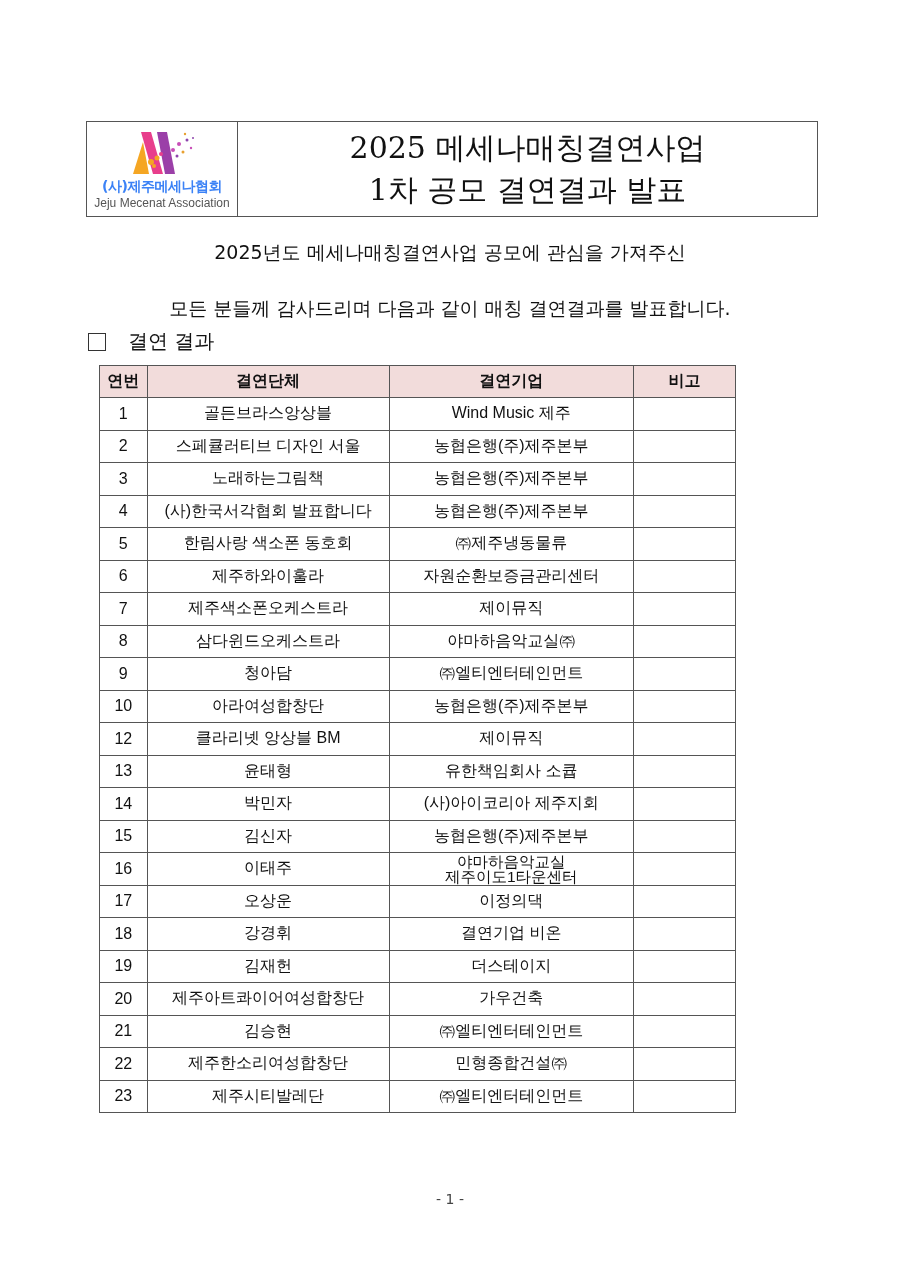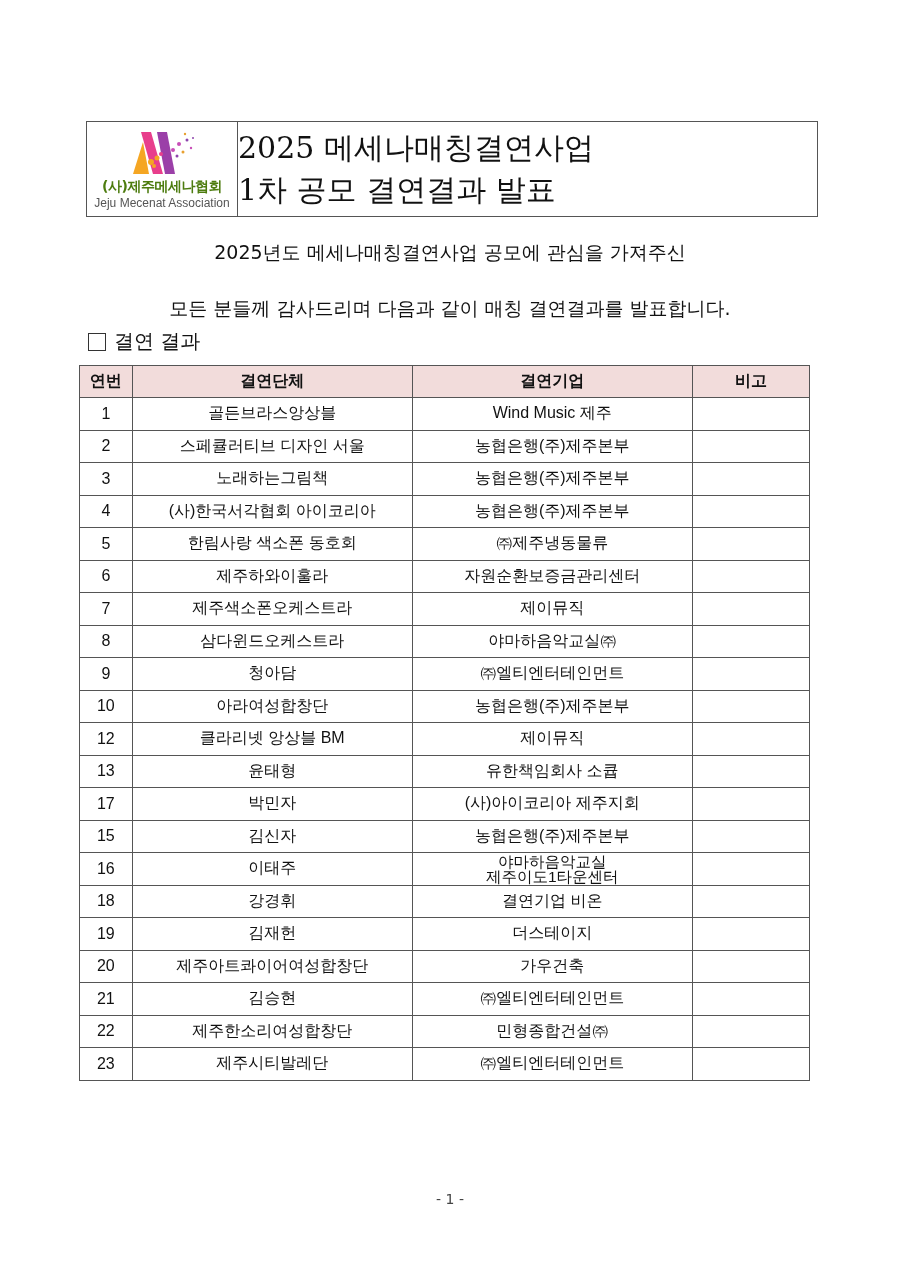--- a/index.html
+++ b/index.html
@@ -1,28 +1,28 @@
 <!DOCTYPE html>
 <html><head>
 <meta charset="utf-8">
 <style>
   html, body { margin:0; padding:0; background:#ffffff; }
   body { width:900px; height:1273px; position:relative; font-family:"DejaVu Sans","Liberation Sans",sans-serif; color:#111; }
   .header-box { position:absolute; left:86px; top:121px; width:732px; height:96px; border:1px solid #555; display:flex; box-sizing:border-box; }
   .logo-cell { width:150px; border-right:1px solid #555; display:flex; flex-direction:column; align-items:center; justify-content:center; }
   .logo-mark { width:70px; height:48px; position:relative; }
-  .logo-name { font-size:14px; font-weight:bold; color:#4d7c0f; margin-top:2px; letter-spacing:-0.5px; }
+  .logo-name { font-size:14px; font-weight:bold; color:#3b82f6; margin-top:2px; letter-spacing:-0.5px; }
   .logo-sub { font-size:12px; color:#555; font-family:"Liberation Sans",sans-serif; }
-  .title-cell { flex:1; display:flex; flex-direction:column; justify-content:center; font-family:"DejaVu Serif","Liberation Serif",serif; font-size:30px; line-height:42px; }
+  .title-cell { flex:1; display:flex; flex-direction:column; align-items:center; justify-content:center; font-family:"DejaVu Serif","Liberation Serif",serif; font-size:30px; line-height:42px; }
   .intro { position:absolute; left:0; width:900px; text-align:center; font-size:19px; }
   .intro.l1 { top:240px; }
   .intro.l2 { top:296px; }
-  .section-title { position:absolute; left:88px; top:328px; font-size:20px; display:flex; align-items:center; gap:8px; }
+  .section-title { position:absolute; left:88px; top:328px; font-size:20px; display:flex; align-items:center; gap:22px; }
   .sq { width:16px; height:16px; border:1.5px solid #333; display:inline-block; }
-  table.result { position:absolute; left:79px; top:365px; width:731px; border-collapse:collapse; font-family:"Liberation Sans","DejaVu Sans",sans-serif; font-size:16px; }
+  table.result { position:absolute; left:99px; top:365px; width:637px; border-collapse:collapse; font-family:"Liberation Sans","DejaVu Sans",sans-serif; font-size:16px; }
   table.result th, table.result td { border:1px solid #555; text-align:center; padding:0; height:31.5px; }
   table.result th { background:#f2dcdb; font-weight:bold; height:31px; }
   table.result td.multi { line-height:15px; font-size:15.5px;margin-top:16px; }
   .col-no { width:52px; } .col-group { width:281px; } .col-company { width:281px; } .col-note { width:117px; }
   .page-num { position:absolute; top:1191px; left:0; width:900px; text-align:center; font-size:14px; color:#444; }
 </style>
 </head>
 <body>
 
 <div class="header-box">
@@ -84,21 +84,21 @@
         <td></td>
       </tr>
       <tr>
         <td>3</td>
         <td>노래하는그림책</td>
         <td>농협은행(주)제주본부</td>
         <td></td>
       </tr>
       <tr>
         <td>4</td>
-        <td>(사)한국서각협회 아이코리아</td>
+        <td>(사)한국서각협회 발표합니다</td>
         <td>농협은행(주)제주본부</td>
         <td></td>
       </tr>
       <tr>
         <td>5</td>
         <td>한림사랑 색소폰 동호회</td>
         <td>㈜제주냉동물류</td>
         <td></td>
       </tr>
       <tr>
@@ -137,41 +137,47 @@
         <td>제이뮤직</td>
         <td></td>
       </tr>
       <tr>
         <td>13</td>
         <td>윤태형</td>
         <td>유한책임회사 소큡</td>
         <td></td>
       </tr>
       <tr>
-        <td>17</td>
+        <td>14</td>
         <td>박민자</td>
         <td>(사)아이코리아 제주지회</td>
         <td></td>
       </tr>
       <tr>
         <td>15</td>
         <td>김신자</td>
         <td>농협은행(주)제주본부</td>
         <td></td>
       </tr>
       <tr>
         <td>16</td>
         <td>이태주</td>
         <td class="multi">
           <div>야마하음악교실</div>
           <div>제주이도1타운센터</div>
         </td>
         <td></td>
       </tr>
       <tr>
+        <td>17</td>
+        <td>오상운</td>
+        <td>이정의댁</td>
+        <td></td>
+      </tr>
+      <tr>
         <td>18</td>
         <td>강경휘</td>
         <td>결연기업 비온</td>
         <td></td>
       </tr>
       <tr>
         <td>19</td>
         <td>김재헌</td>
         <td>더스테이지</td>
         <td></td>

